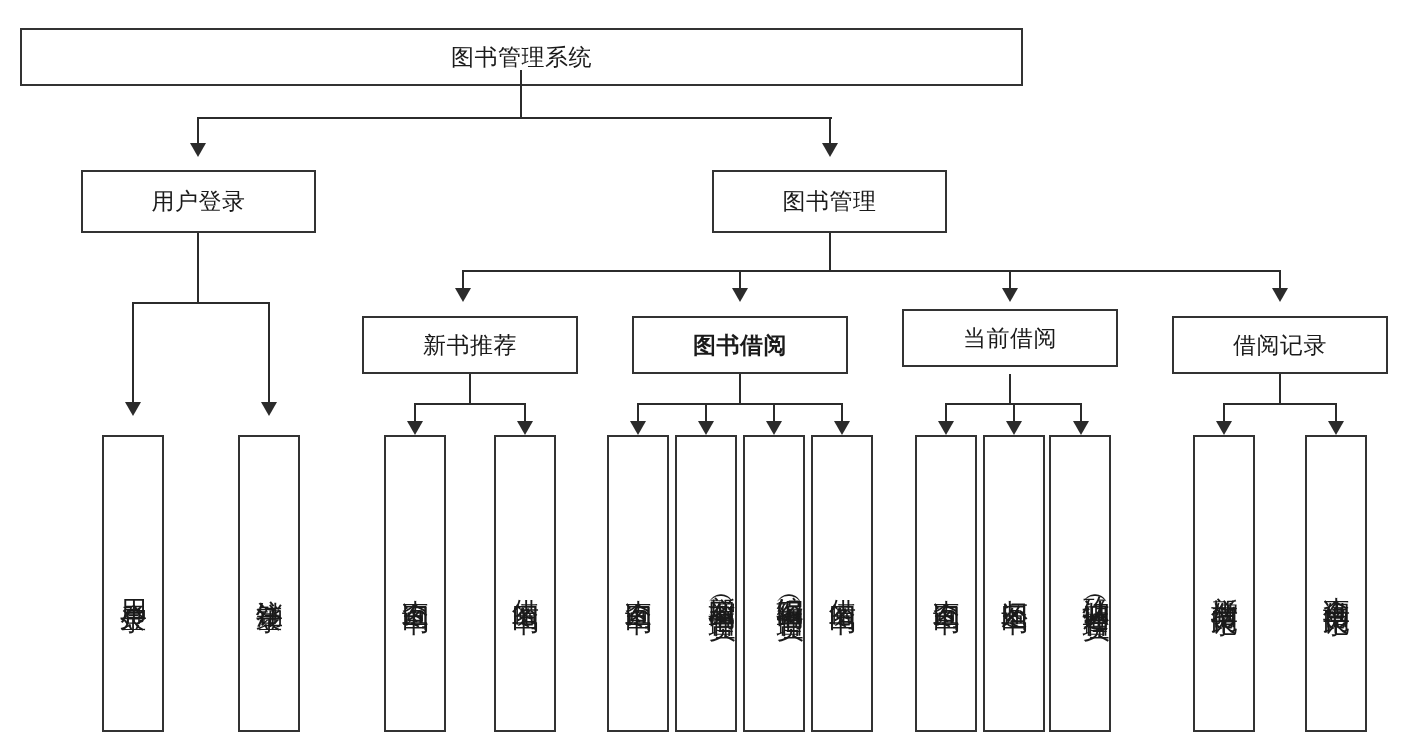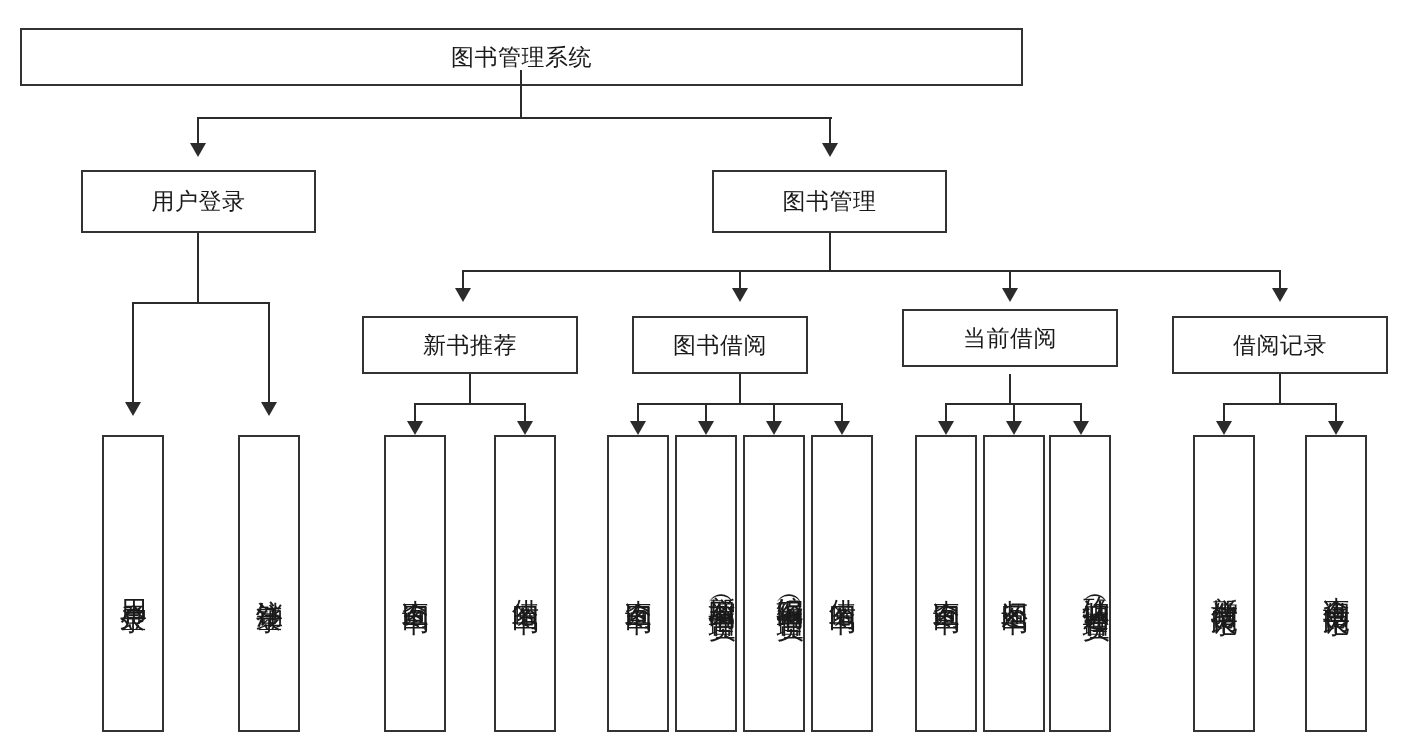--- a/index.html
+++ b/index.html
@@ -126,21 +126,21 @@
   <div class="ln v" style="left:739px; top:270px; width:2px; height:20px;"></div>
   <div class="arrow" style="left:732px; top:288px;"></div>
   <div class="ln v" style="left:1009px; top:270px; width:2px; height:20px;"></div>
   <div class="arrow" style="left:1002px; top:288px;"></div>
   <div class="ln v" style="left:1279px; top:270px; width:2px; height:20px;"></div>
   <div class="arrow" style="left:1272px; top:288px;"></div>
 
   <div class="node h" style="left:362px; top:316px; width:216px; height:58px;">
     <span class="label">新书推荐</span>
   </div>
-  <div class="node h" style="left:632px; top:316px; width:176px; height:58px;">
+  <div class="node h" style="left:632px; top:316px; width:216px; height:58px;font-weight:bold;">
     <span class="label">图书借阅</span>
   </div>
   <div class="node h" style="left:902px; top:309px; width:216px; height:58px;">
     <span class="label">当前借阅</span>
   </div>
   <div class="node h" style="left:1172px; top:316px; width:216px; height:58px;">
     <span class="label">借阅记录</span>
   </div>
 
   <div class="ln v" style="left:469px; top:374px; width:2px; height:30px;"></div>

